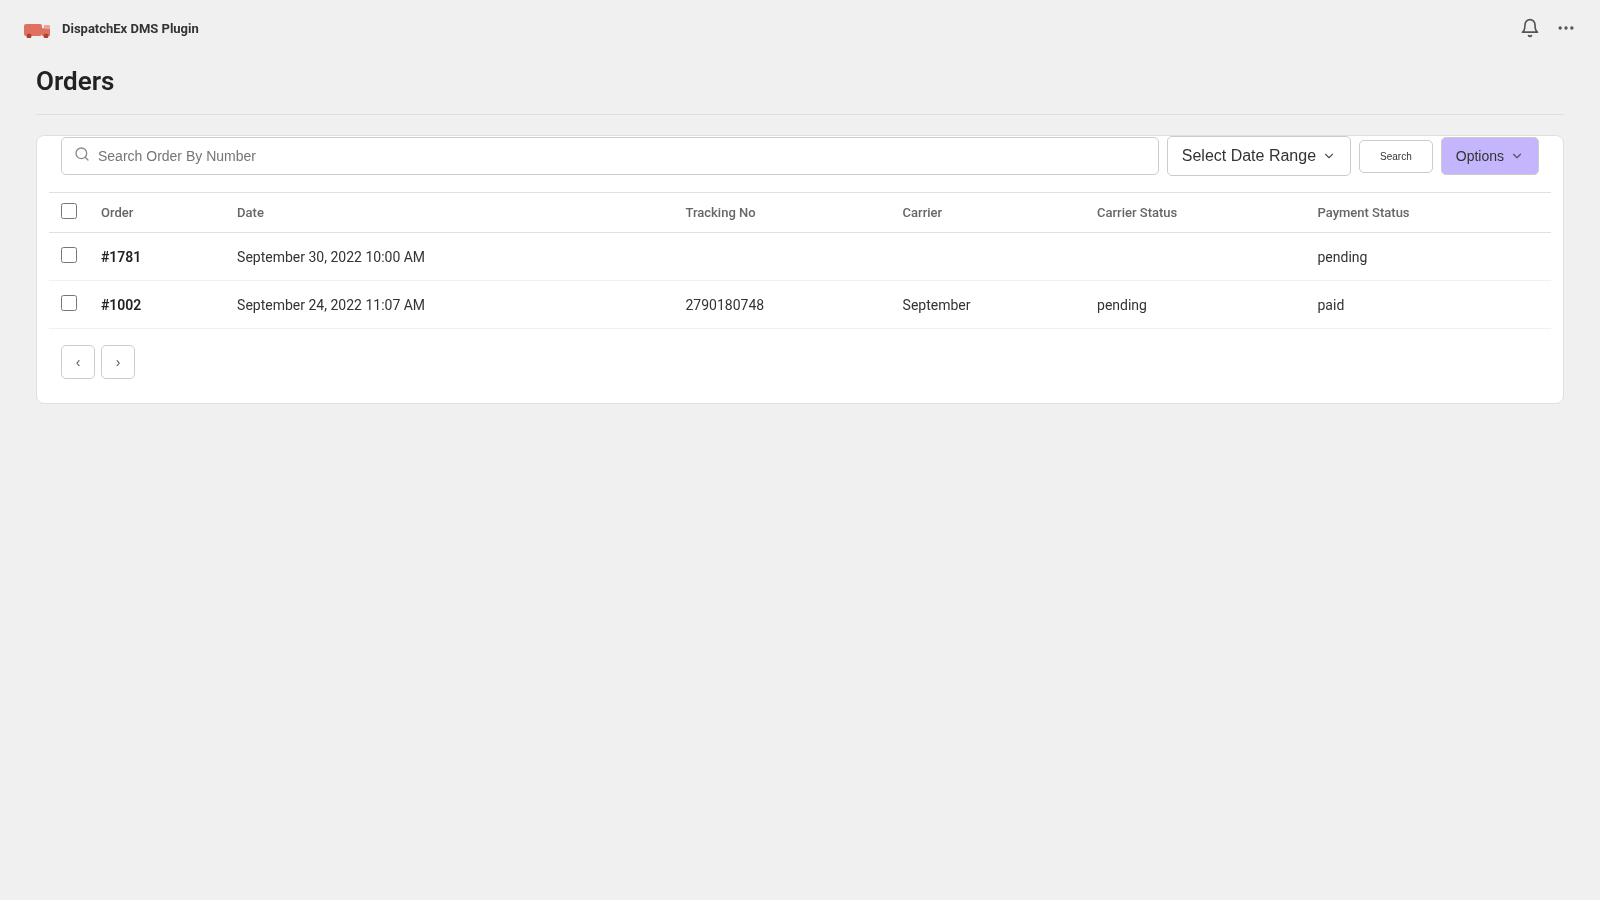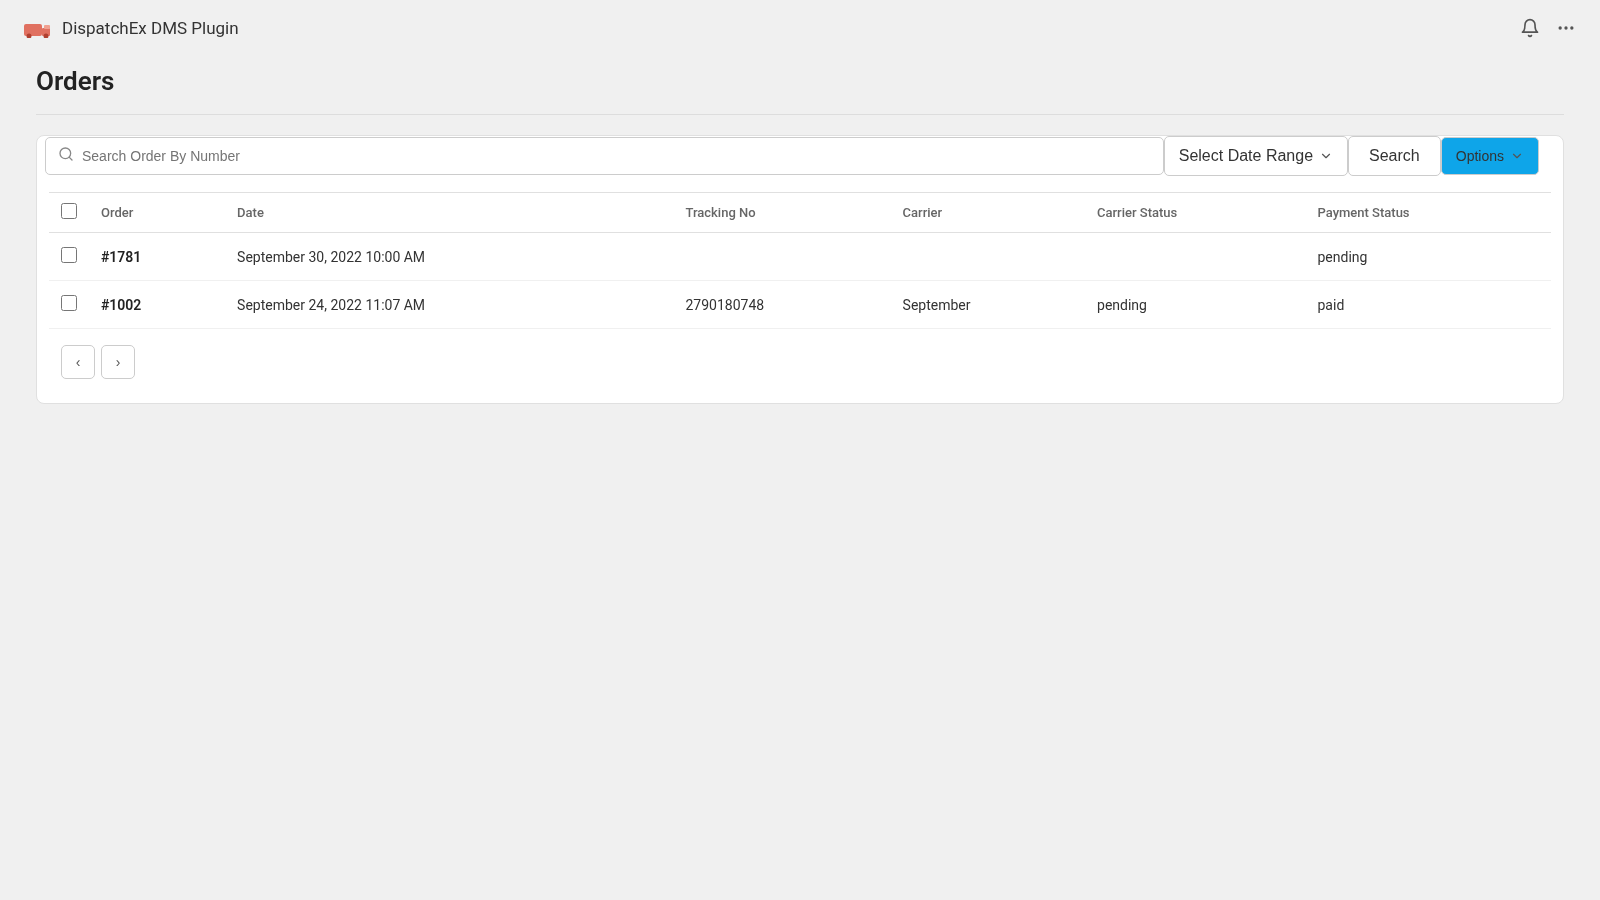--- a/index.html
+++ b/index.html
@@ -31,22 +31,22 @@
       align-items: center;
       gap: 10px;
     }
 
     .app-logo {
       width: 28px;
       height: 20px;
     }
 
     .app-title {
-      font-size: 17px;
-      font-weight: 400;
+      font-size: 13px;
+      font-weight: 700;
       color: #333;
     }
 
     .top-bar-right {
       display: flex;
       align-items: center;
       gap: 16px;
     }
 
     .icon-btn {
@@ -121,21 +121,22 @@
       padding: 8px 16px;
       font-size: 14px;
       cursor: pointer;
       color: #333;
     }
 
     
     .search-area {
       display: flex;
       align-items: center;
-      padding: 0 24px 16px 8px;
+      gap: 8px;
+      padding: 0 24px 16px 24px;
     }
 
     .search-input-wrapper {
       flex: 1;
       position: relative;
       border: 1px solid #ccc;
       border-radius: 5px;
       display: flex;
       align-items: center;
       background: #fff;
@@ -170,28 +171,28 @@
       align-items: center;
       gap: 6px;
       white-space: nowrap;
     }
 
     .search-btn {
       border: 1px solid #ccc;
       background: #fff;
       border-radius: 5px;
       padding: 10px 20px;
-      font-size: 16px;
+      font-size: 10px;
       cursor: pointer;
       color: #333;
     }
 
     .options-btn {
       border: 1px solid #ccc;
-      background: #0ea5e9;
+      background: #c4b5fd;
       border-radius: 5px;
       padding: 10px 14px;
       font-size: 14px;
       cursor: pointer;
       color: #333;
       display: flex;
       align-items: center;
       gap: 6px;
     }
 

